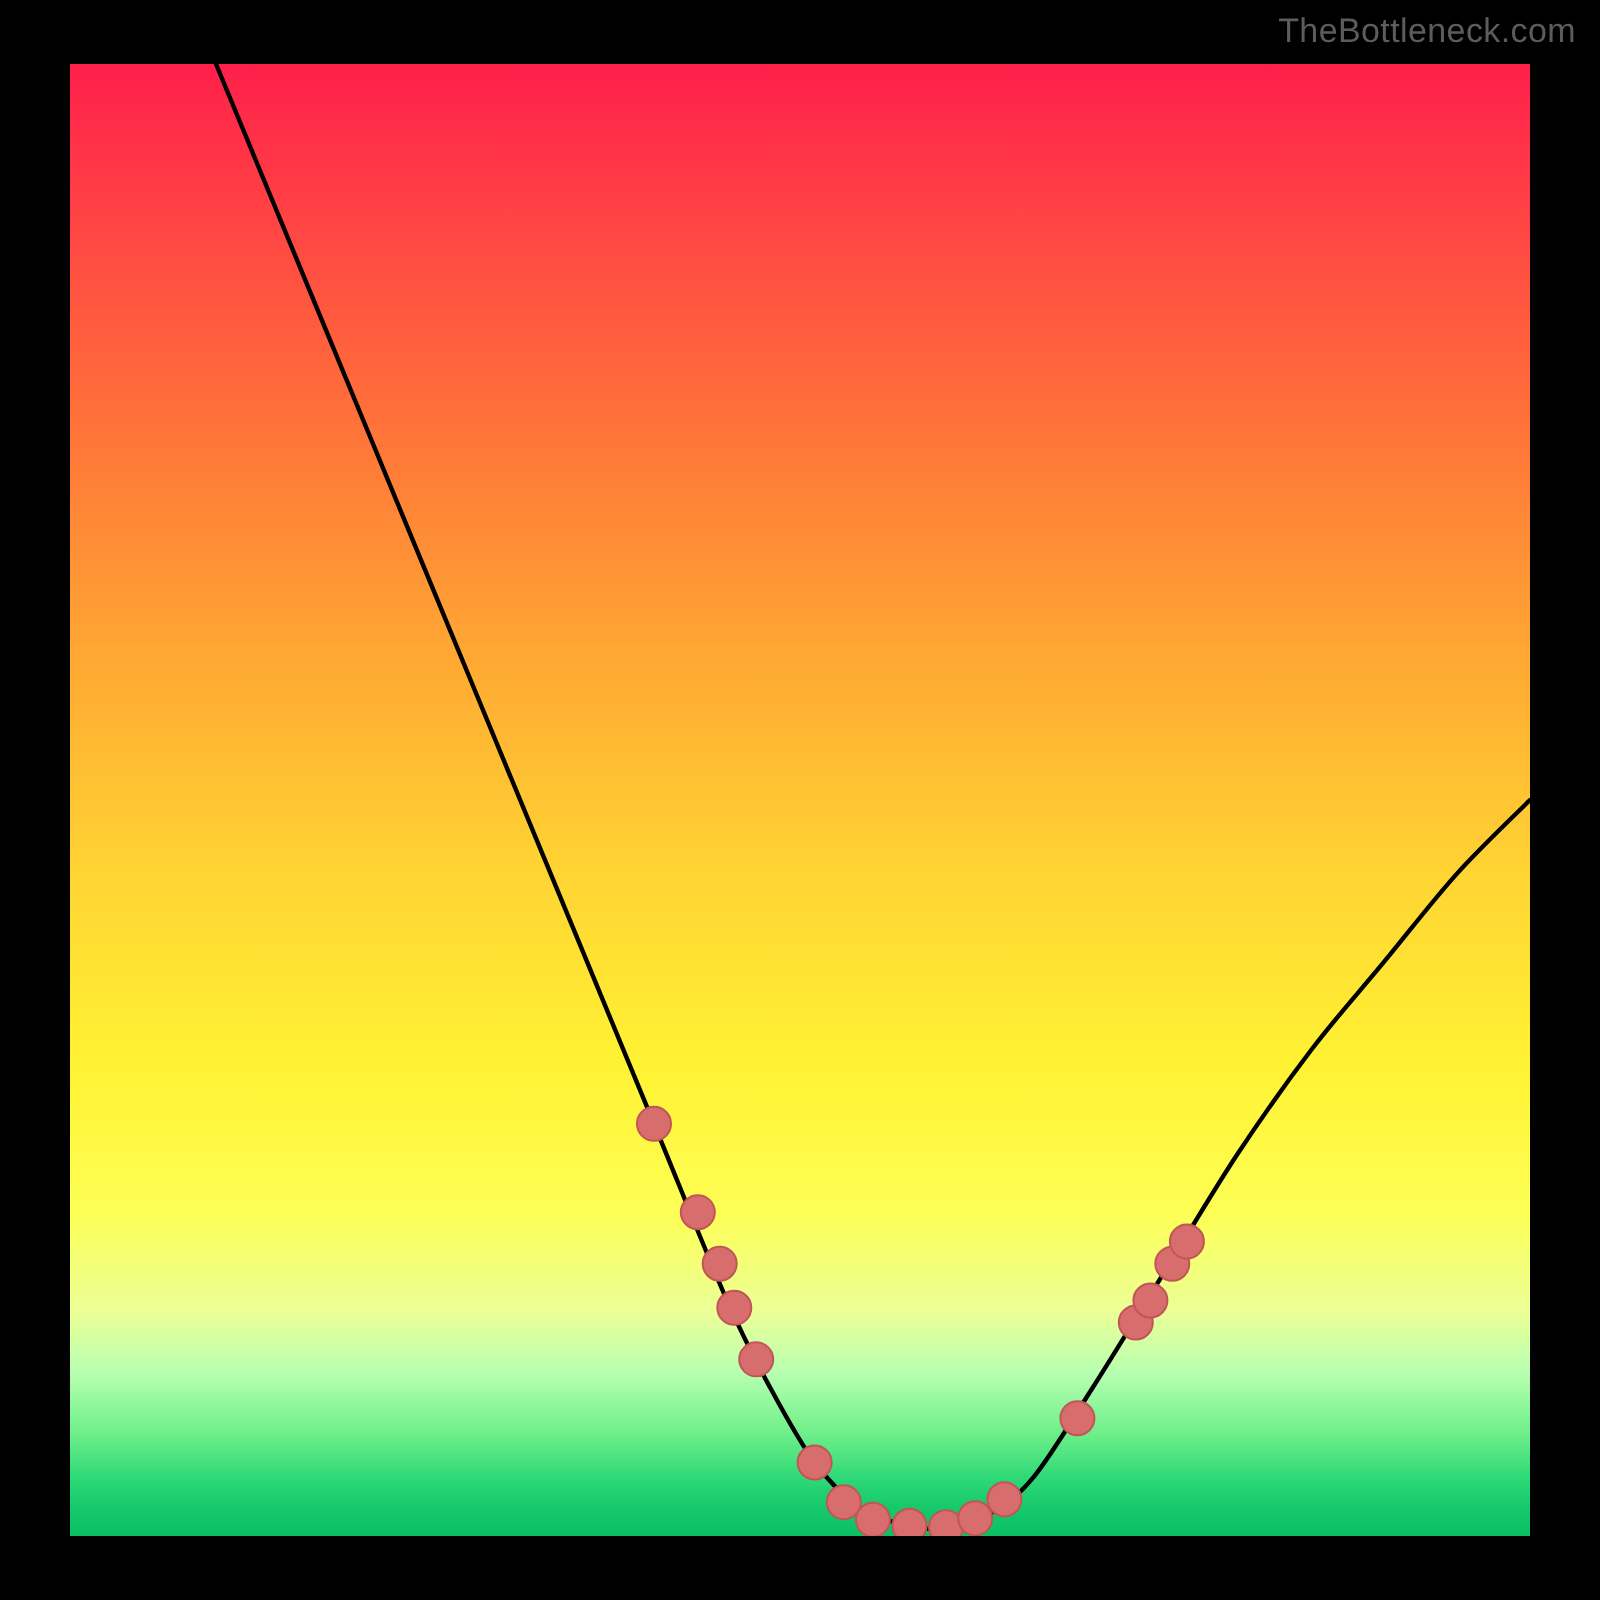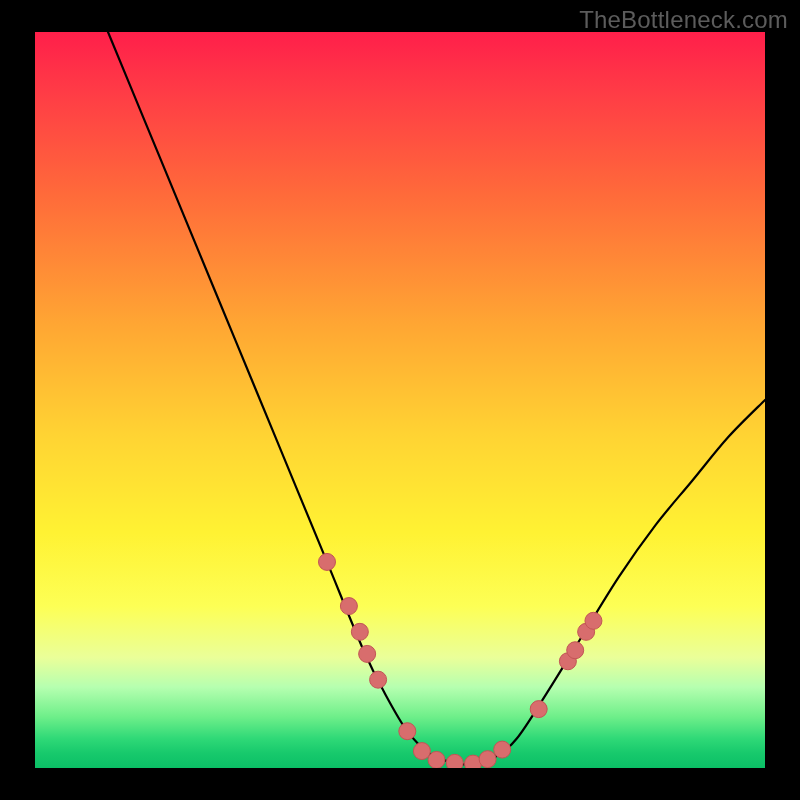--- a/index.html
+++ b/index.html
@@ -45,21 +45,21 @@
     left: 0;
     top: 0;
     width: 730px;
     height: 736px;
   }
   .brand {
     position: absolute;
     top: 6px;
     right: 12px;
     color: #5c5c5c;
-    font-size: 24px;
+    font-size: 17px;
     font-weight: 500;
     letter-spacing: 0.2px;
   }
 </style>
 </head>
 <body>
 
 <div class="frame">
   <div class="plot">
     <svg viewBox="0 0 730 736" preserveAspectRatio="none">

